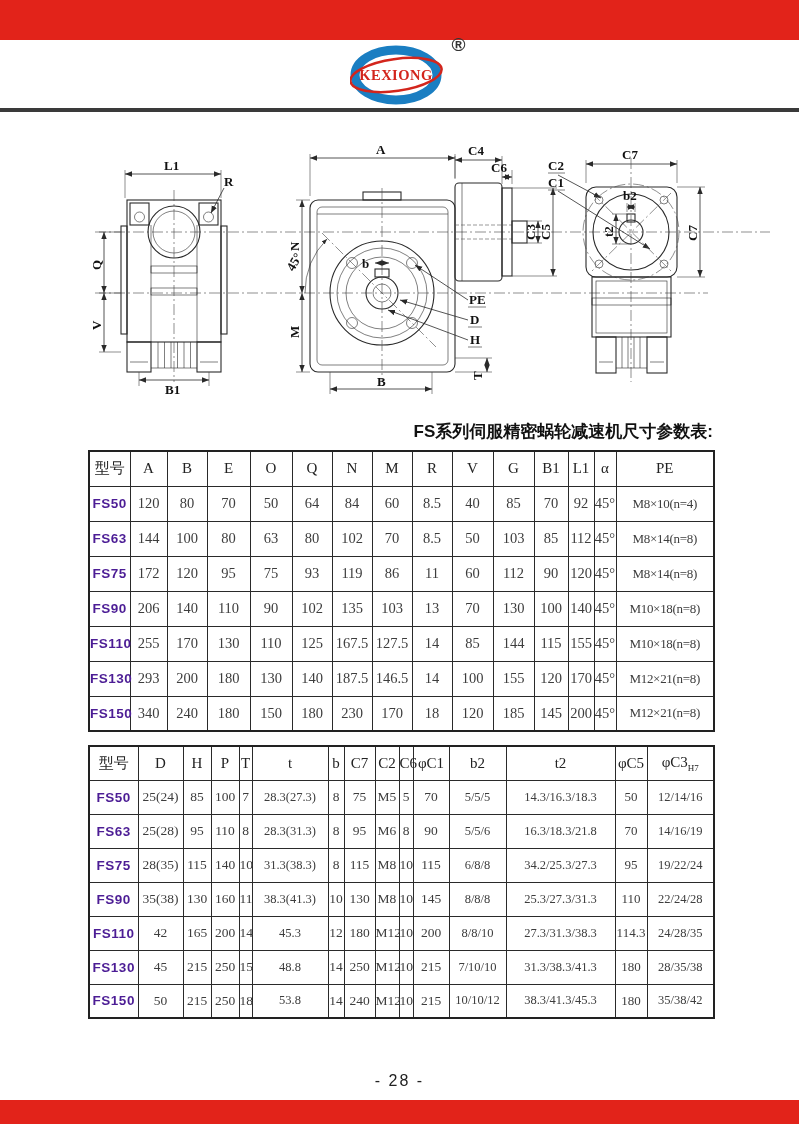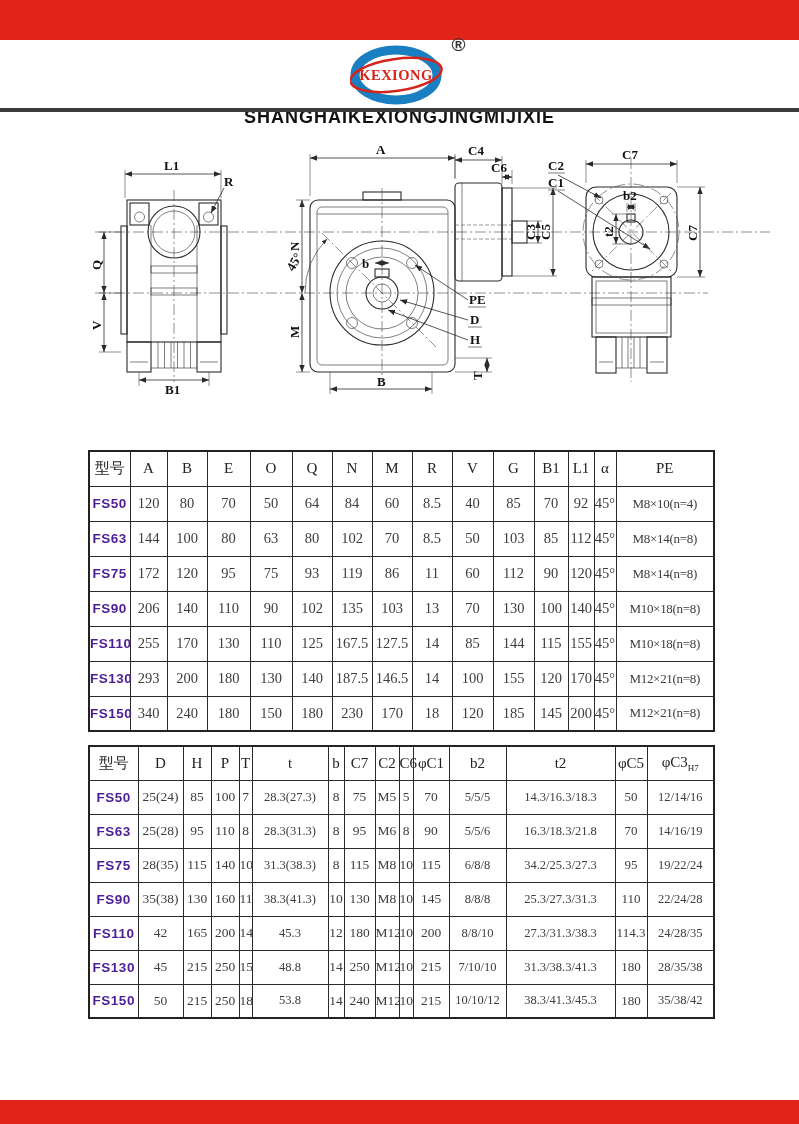--- a/index.html
+++ b/index.html
@@ -56,21 +56,20 @@
     <div class="brand-row">
       <div class="logo">
         <svg width="100" height="64" viewBox="0 0 100 64">
           <ellipse cx="46" cy="33" rx="41" ry="25" fill="none" stroke="var(--logo_blue,#1a7ec2)" stroke-width="9"></ellipse>
           <text x="46" y="38" text-anchor="middle" font-family="&quot;Liberation Serif&quot;,serif" font-size="14.5" font-weight="bold" fill="var(--logo_red,#d3251c)" letter-spacing="0.5">KEXIONG</text>
           <ellipse cx="46" cy="33" rx="46" ry="16" fill="none" stroke="var(--logo_red,#d3251c)" stroke-width="2.5" transform="rotate(-8 46 33)"></ellipse>
         </svg>
         <span class="reg">®</span>
       </div>
     </div>
-    <div class="en">SHANGHAIKEXIONGJINGMIJIXIE</div>
   </div>
 
   <div class="rule"></div>
 
   <svg class="drawings" width="799" height="300" viewBox="0 0 799 300">
     <defs>
       <marker id="ma" markerWidth="10" markerHeight="8" refX="9" refY="4" orient="auto-start-reverse">
         <path d="M0,0.5 L9,4 L0,7.5 z" fill="#2a2a2a"></path>
       </marker>
     </defs>
@@ -257,20 +256,21 @@
       <line class="thin" x1="622" y1="207" x2="622" y2="238"></line>
       <line class="thin" x1="628" y1="207" x2="628" y2="238"></line>
       <line class="thin" x1="634" y1="207" x2="634" y2="238"></line>
       <line class="thin" x1="640" y1="207" x2="640" y2="238"></line>
       <line class="thin" x1="616" y1="238" x2="647" y2="238"></line>
       <line class="thin" x1="599" y1="232" x2="613" y2="232"></line>
       <line class="thin" x1="650" y1="232" x2="664" y2="232"></line>
     </g>
   </svg>
 
+  <div class="caption">FS系列伺服精密蜗轮减速机尺寸参数表:</div>
 
   <table class="dtable t1">
     <colgroup>
       <col style="width:41px">
         <col style="width:37px">
         <col style="width:40px">
         <col style="width:43px">
       <col style="width:42px">
         <col style="width:40px">
         <col style="width:40px">
@@ -578,15 +578,16 @@
           <td>10</td>
           <td>215</td>
           <td>10/10/12</td>
           <td>38.3/41.3/45.3</td>
           <td>180</td>
           <td>35/38/42</td>
         </tr>
       </tbody>
   </table>
 
+  <div class="pageno">- 28 -</div>
 
   <div class="bottombar"></div>
 </div>
 
 </body></html>

